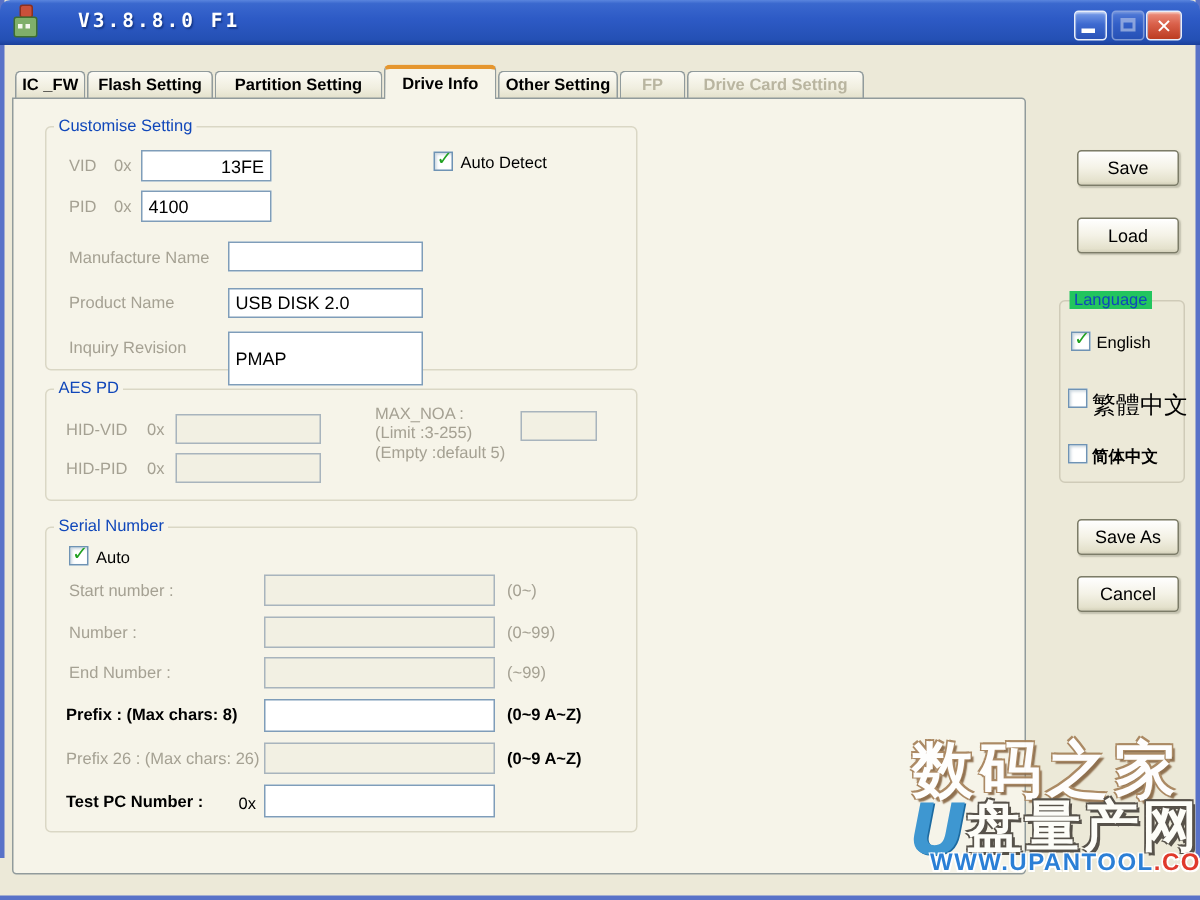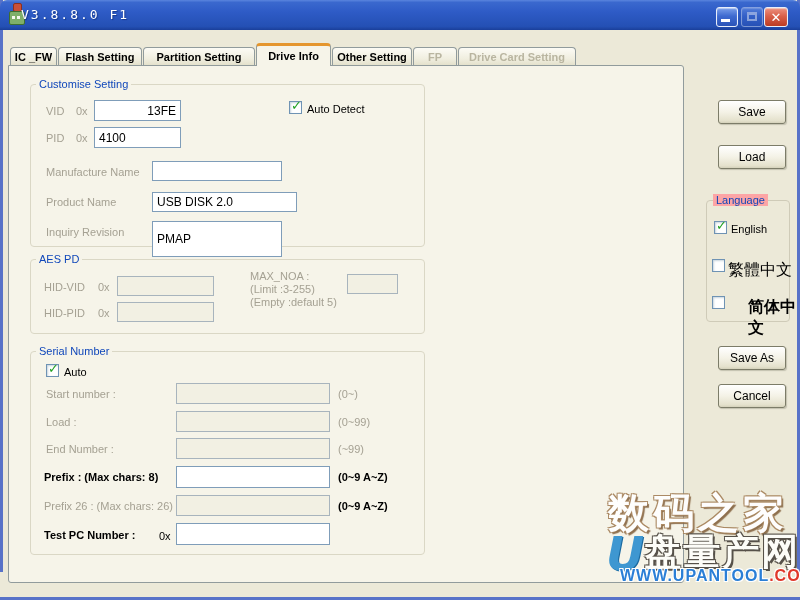--- a/index.html
+++ b/index.html
@@ -19,22 +19,22 @@
   #edge-bottom { left:0; bottom:0; width:800px; height:3px; }
 
   
   .titlebar {
     left:0; top:0; width:800px; height:30px;
     background:linear-gradient(180deg,#5A85DE 0%,#3A68CE 8%,#2E5BC6 40%,#2450B4 88%,#1A3F9A 100%);
     border-radius:7px 7px 0 0;
     z-index:45;
   }
   .title-text {
-    left:21px; top:7px;
-    color:#FFFFFF; font-size:13px; font-weight:normal;
+    left:52px; top:7px;
+    color:#FFFFFF; font-size:13px; font-weight:bold;
     letter-spacing:2px;
     text-shadow:1px 1px 1px #173A8C;
     font-family:"DejaVu Sans Mono","Liberation Mono",monospace;
   }
   .app-icon { left:8px; top:3px; width:18px; height:24px; }
   .app-icon .cap { position:absolute; left:5px; top:0; width:9px; height:9px; background:#C9503A; border-radius:2px; border:1px solid #8A3020; }
   .app-icon .body { position:absolute; left:1px; top:8px; width:16px; height:14px; background:#7FAF6A; border:1px solid #3E6E30; border-radius:2px; }
   .app-icon .dot { position:absolute; width:3px; height:3px; background:#F4F8EE; top:13px; }
 
   .tb-btn {
@@ -82,21 +82,21 @@
     border-radius:0 3px 3px 3px;
     z-index:3;
   }
 
   
   .groupbox { border:1px solid #DAD7C5; border-radius:4px; z-index:5; }
   .grouplabel {
     font-size:11px; color:#1047BA; background:#F6F4E9;
     padding:0 3px; z-index:6;
   }
-  .grouplabel.on-dialog { background:#fca5a5; }
+  .grouplabel.on-dialog { background:#22c55e; }
 
   .lbl { font-size:11px; color:#000; white-space:nowrap; z-index:6; }
   .lbl.dim { color:#A5A193; }
   .hex { font-size:11px; z-index:6; }
   .hex.dim { color:#A5A193; }
 
   input.fld {
     font-size:12px; font-family:"Liberation Sans","DejaVu Sans",sans-serif;
     border:1px solid #7F9DB9; background:#FFFFFF;
     padding:1px 4px; z-index:6; position:absolute;
@@ -205,21 +205,21 @@
 
 <div class="abs cb" style="left:289px;top:101px;">
     <span class="mark">✓</span>
   </div>
 <div class="abs cblabel" style="left:307px;top:103px;">Auto Detect</div>
 
 <div class="abs lbl dim" style="left:46px;top:166px;">Manufacture Name</div>
 <input class="fld" style="left: 152px; top: 161px; width: 130px; height: 20px;" value="">
 
 <div class="abs lbl dim" style="left:46px;top:196px;">Product Name</div>
-<input class="fld" style="left: 152px; top: 192px; width: 145px; height: 20px;" value="USB DISK 2.0">
+<input class="fld" style="left: 152px; top: 192px; width: 130px; height: 20px;" value="USB DISK 2.0">
 
 <div class="abs lbl dim" style="left:46px;top:226px;">Inquiry Revision</div>
 <input class="fld" style="left: 152px; top: 221px; width: 130px; height: 36px;" value="PMAP">
 
 <div class="abs groupbox" style="left:30px;top:259px;width:395px;height:75px;"></div>
 <div class="abs grouplabel" style="left:36px;top:253px;text-align:center;">AES PD</div>
 
 <div class="abs lbl dim" style="left:44px;top:281px;">HID-VID</div>
 <div class="abs hex dim" style="left:98px;top:281px;">0x</div>
 <input class="fld off" style="left: 117px; top: 276px; width: 97px; height: 20px;" value="">
@@ -238,21 +238,21 @@
 
 <div class="abs cb" style="left:46px;top:364px;">
     <span class="mark">✓</span>
   </div>
 <div class="abs cblabel" style="left:64px;top:366px;">Auto</div>
 
 <div class="abs lbl dim" style="left:46px;top:388px;">Start number :</div>
 <input class="fld off" style="left: 176px; top: 383px; width: 154px; height: 21px;" value="">
 <div class="abs lbl dim" style="left:338px;top:388px;">(0~)</div>
 
-<div class="abs lbl dim" style="left:46px;top:416px;">Load :</div>
+<div class="abs lbl dim" style="left:46px;top:416px;">Number :</div>
 <input class="fld off" style="left: 176px; top: 411px; width: 154px; height: 21px;" value="">
 <div class="abs lbl dim" style="left:338px;top:416px;">(0~99)</div>
 
 <div class="abs lbl dim" style="left:46px;top:443px;">End Number :</div>
 <input class="fld off" style="left: 176px; top: 438px; width: 154px; height: 21px;" value="">
 <div class="abs lbl dim" style="left:338px;top:443px;">(~99)</div>
 
 <div class="abs lbl" style="left:44px;top:471px;font-weight:bold;">Prefix : (Max chars: 8)</div>
 <input class="fld" style="left: 176px; top: 466px; width: 154px; height: 22px;" value="">
 <div class="abs lbl" style="left:338px;top:471px;font-weight:bold;">(0~9 A~Z)</div>
@@ -273,20 +273,20 @@
 
 <div class="abs cb" style="left:714px;top:221px;">
     <span class="mark">✓</span>
   </div>
 <div class="abs cblabel" style="left:731px;top:223px;">English</div>
 
 <div class="abs cb" style="left:712px;top:259px;"></div>
 <div class="abs cblabel" style="left:728px;top:260px;font-size:16px;font-weight:normal;">繁體中文</div>
 
 <div class="abs cb" style="left:712px;top:296px;"></div>
-<div class="abs cblabel" style="left:728px;top:297px;font-size:16px;font-weight:bold;margin-left:20px;">简体中文</div>
+<div class="abs cblabel" style="left:728px;top:297px;font-size:11px;font-weight:bold;">简体中文</div>
 
 <div class="abs xp-btn" style="left:718px;top:346px;">Save As</div>
 <div class="abs xp-btn" style="left:718px;top:384px;">Cancel</div>
 
 <div class="abs wm wm1">数码之家</div>
 <div class="abs wm wm2"><span class="initial">U</span><span class="rest">盘量产网</span></div>
 <div class="abs wm wm3"><span class="blue">WWW.UPANTOOL</span><span class="red">.COM</span></div>
 
 </body></html>

